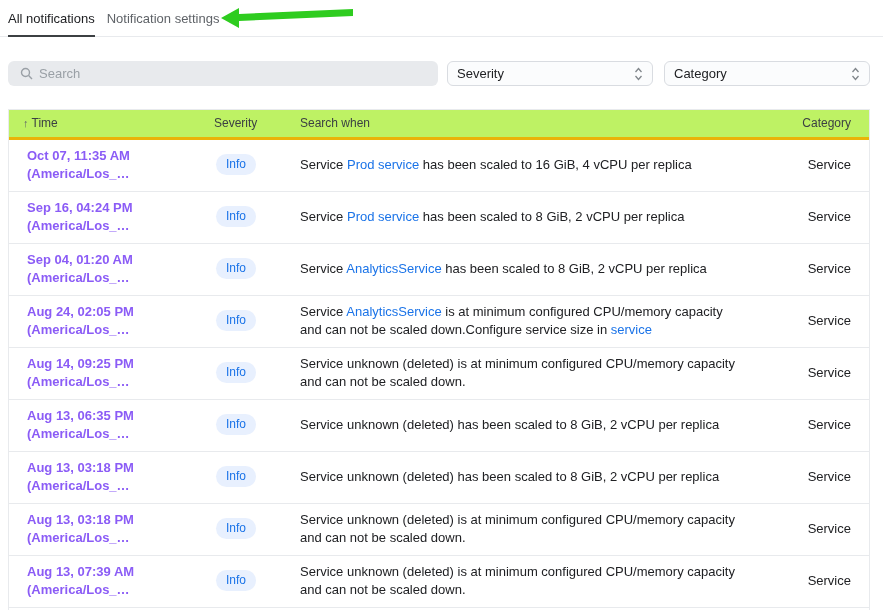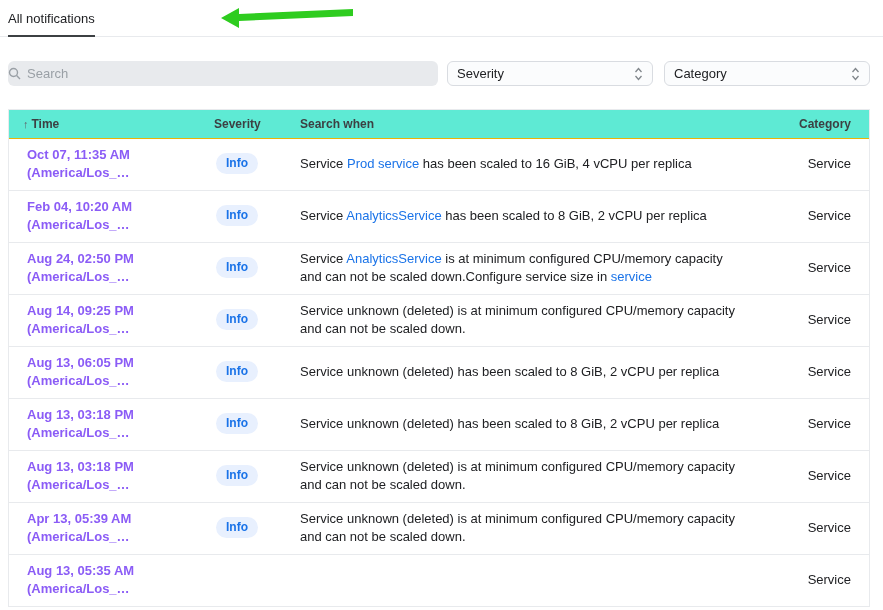--- a/index.html
+++ b/index.html
@@ -9,57 +9,58 @@
 
   
   .tabbar { display:flex; gap:12px; padding:10px 0 0 8px; border-bottom:1px solid #e8eaed; position:relative; }
   .tab { font-size:13px; padding:1px 0 9px 0; cursor:pointer; }
   .tab.active { color:#202124; border-bottom:2px solid #3c4043; margin-bottom:-1px; }
   .tab.inactive { color:#5f6368; }
   .arrow-annot { position:absolute; left:221px; top:7px; pointer-events:none; }
 
   
   .filters { display:flex; align-items:center; margin:24px 13px 0 8px; }
-  .searchbox { display:flex; align-items:center; width:430px; height:25px; background:#e8eaed; border-radius:6px; padding:0 0; }
+  .searchbox { display:flex; align-items:center; width:430px; height:25px; background:#e8eaed; border-radius:6px; padding:0 12px; }
   .searchbox svg { flex:none; margin-right:6px; }
   .searchbox input { border:none; outline:none; background:transparent; font-family:inherit; font-size:13px; color:#202124; width:100%; }
   .searchbox input::placeholder { color:#9aa0a6; }
   .select { display:flex; align-items:center; justify-content:space-between; width:206px; height:25px;
             background:#fbfcfd; border:1px solid #d9dce1; border-radius:6px; padding:0 9px; font-size:13px; cursor:pointer; }
   .select.first { margin-left:auto; }
   .select.second { margin-left:11px; }
 
   
   .tablewrap { margin:23px 13px 0 8px; border:1px solid #e8eaed; }
   table { width:100%; border-collapse:collapse; table-layout:fixed; }
   col.c-time { width:197px; } col.c-sev { width:85px; } col.c-cat { width:100px; }
-  thead th { background:#5eead4; font-weight:700; font-size:12px; color:#3c4043; text-align:left;
-             height:28px; padding:0; border-bottom:1px solid #eab308; }
+  thead th { background:#bef264; font-weight:400; font-size:12px; color:#3c4043; text-align:left;
+             height:28px; padding:0; border-bottom:3px solid #eab308; }
   th.h-time { padding-left:14px; cursor:pointer; }
   th.h-sev { padding-left:8px; }
   th.h-notify { padding-left:9px; }
   th.h-cat, td.td-cat { text-align:right; padding-right:18px; }
   .sort-arrow { font-size:11px; color:#5f6368; margin-right:3px; }
   tbody tr + tr td { border-top:1px solid #e8eaed; }
   td { font-size:13px; color:#202124; line-height:18px; padding:7px 0 8px 0; vertical-align:middle; }
   td.td-time { padding-left:18px; color:#8b5cf6;font-weight:bold; }
   td.td-sev { padding-left:10px; }
   td.td-notify { padding-left:9px; }
   .badge { display:inline-block; background:var(--badge-bg,#e8f0fe); color:var(--link,#1a73e8);
-           font-size:12px; line-height:12px; padding:4px 10px 5px; border-radius:11px;font-weight:bold; }
+           font-size:12px; line-height:12px; padding:4px 10px 5px; border-radius:11px; }
   .notify-text { max-width:442px; }
   .notify-text a.link { color:var(--link,#1a73e8); text-decoration:none; cursor:pointer; }
 </style>
 </head>
 <body>
 
 <div class="page">
 
   <div class="tabbar">
     <div class="tab active">All notifications</div>
+    <div class="tab inactive">Notification settings</div>
     <svg class="arrow-annot" width="132" height="22" viewBox="0 0 132 22">
       <polygon id="arrow-poly" points="0,11 18,1 18,7 132,2 132,9 18,14 18,21" fill="#2ecc1f"></polygon>
     </svg>
   </div>
 
   <div class="filters">
     <div class="searchbox">
       <svg width="13" height="13" viewBox="0 0 13 13">
         <circle cx="5.5" cy="5.5" r="4" fill="none" stroke="#9aa0a6" stroke-width="1.4"></circle>
         <line x1="8.6" y1="8.6" x2="12" y2="12" stroke="#9aa0a6" stroke-width="1.4"></line>
@@ -103,50 +104,58 @@
       <tbody id="rows-body">
     <tr>
       <td class="td-time">Oct 07, 11:35 AM (America/Los_…</td>
       <td class="td-sev"><span class="badge">Info</span></td>
       <td class="td-notify">
               <div class="notify-text"><span>Service </span><a class="link">Prod service</a><span> has been scaled to 16 GiB, 4 vCPU per replica</span></div>
             </td>
       <td class="td-cat">Service</td>
     </tr>
 
+    <tr>
+      <td class="td-time">Sep 16, 04:24 PM (America/Los_…</td>
+      <td class="td-sev"><span class="badge">Info</span></td>
+      <td class="td-notify">
+              <div class="notify-text"><span>Service </span><a class="link">Prod service</a><span> has been scaled to 8 GiB, 2 vCPU per replica</span></div>
+            </td>
+      <td class="td-cat">Service</td>
+    </tr>
 
     <tr>
-      <td class="td-time">Feb 04, 10:20 AM (America/Los_…</td>
+      <td class="td-time">Sep 04, 01:20 AM (America/Los_…</td>
       <td class="td-sev"><span class="badge">Info</span></td>
       <td class="td-notify">
               <div class="notify-text"><span>Service </span><a class="link">AnalyticsService</a><span> has been scaled to 8 GiB, 2 vCPU per replica</span></div>
             </td>
       <td class="td-cat">Service</td>
     </tr>
 
     <tr>
-      <td class="td-time">Aug 24, 02:50 PM (America/Los_…</td>
+      <td class="td-time">Aug 24, 02:05 PM (America/Los_…</td>
       <td class="td-sev"><span class="badge">Info</span></td>
       <td class="td-notify">
               <div class="notify-text"><span>Service </span><a class="link">AnalyticsService</a><span> is at minimum configured CPU/memory capacity and can not be scaled down.Configure service size in </span><a class="link">service</a></div>
             </td>
       <td class="td-cat">Service</td>
     </tr>
 
     <tr>
       <td class="td-time">Aug 14, 09:25 PM (America/Los_…</td>
       <td class="td-sev"><span class="badge">Info</span></td>
       <td class="td-notify">
               <div class="notify-text"><span>Service unknown (deleted) is at minimum configured CPU/memory capacity and can not be scaled down.</span></div>
             </td>
       <td class="td-cat">Service</td>
     </tr>
 
     <tr>
-      <td class="td-time">Aug 13, 06:05 PM (America/Los_…</td>
+      <td class="td-time">Aug 13, 06:35 PM (America/Los_…</td>
       <td class="td-sev"><span class="badge">Info</span></td>
       <td class="td-notify">
               <div class="notify-text"><span>Service unknown (deleted) has been scaled to 8 GiB, 2 vCPU per replica</span></div>
             </td>
       <td class="td-cat">Service</td>
     </tr>
 
     <tr>
       <td class="td-time">Aug 13, 03:18 PM (America/Los_…</td>
       <td class="td-sev"><span class="badge">Info</span></td>
@@ -159,21 +168,21 @@
     <tr>
       <td class="td-time">Aug 13, 03:18 PM (America/Los_…</td>
       <td class="td-sev"><span class="badge">Info</span></td>
       <td class="td-notify">
               <div class="notify-text"><span>Service unknown (deleted) is at minimum configured CPU/memory capacity and can not be scaled down.</span></div>
             </td>
       <td class="td-cat">Service</td>
     </tr>
 
     <tr>
-      <td class="td-time">Apr 13, 05:39 AM (America/Los_…</td>
+      <td class="td-time">Aug 13, 07:39 AM (America/Los_…</td>
       <td class="td-sev"><span class="badge">Info</span></td>
       <td class="td-notify">
               <div class="notify-text"><span>Service unknown (deleted) is at minimum configured CPU/memory capacity and can not be scaled down.</span></div>
             </td>
       <td class="td-cat">Service</td>
     </tr>
 
     <tr>
       <td class="td-time">Aug 13, 05:35 AM (America/Los_…</td>
       <td class="td-sev"></td>

